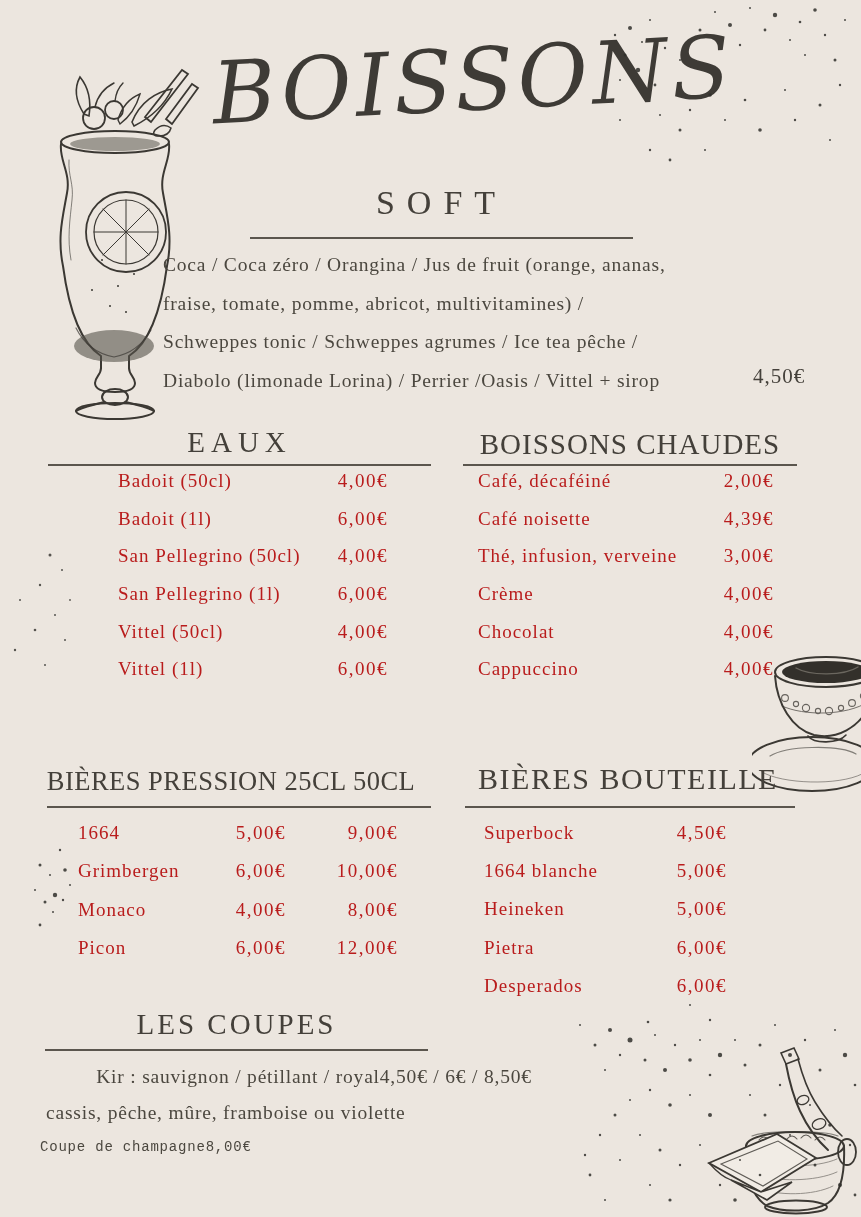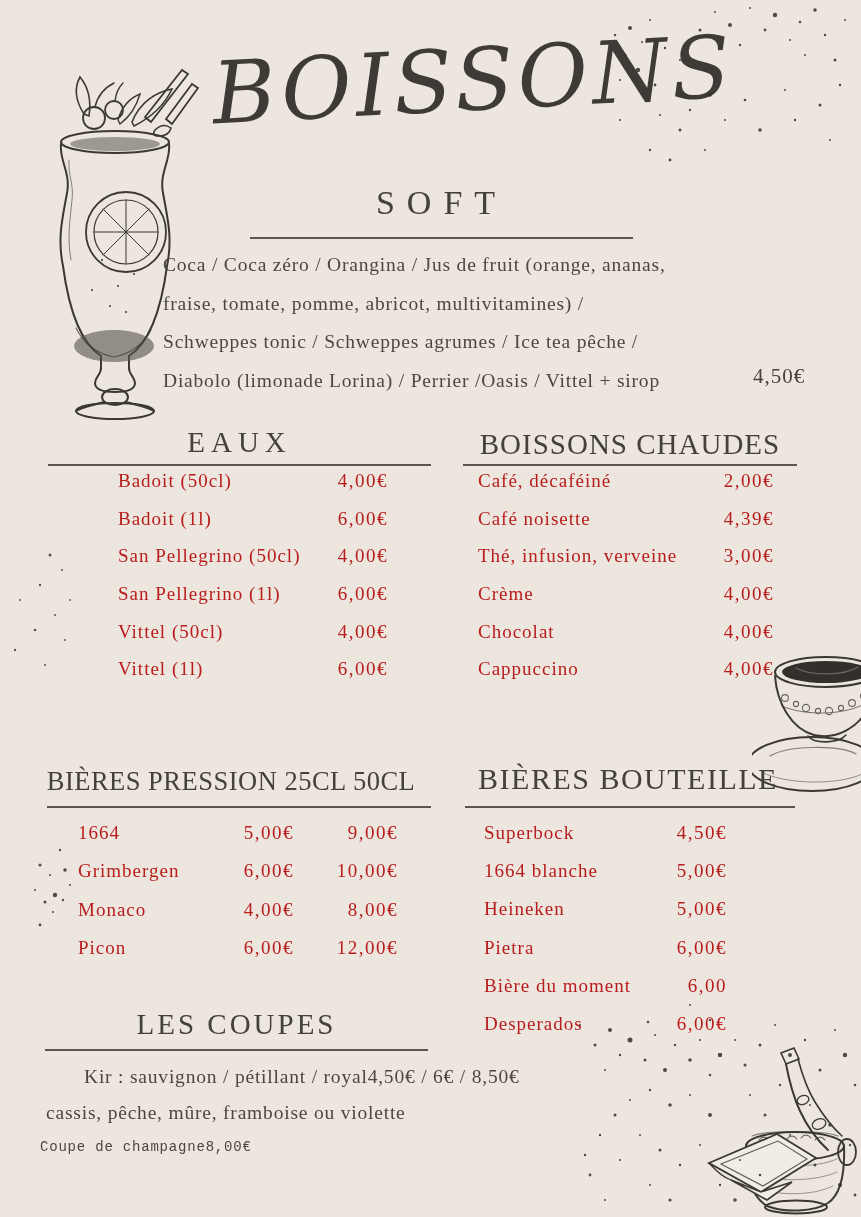--- a/index.html
+++ b/index.html
@@ -37,26 +37,26 @@
   }
   .soft-price { position:absolute; left:753px; top:364px; font-size:21px; letter-spacing:1px; color:#45413b; }
   
   .menu-col { position:absolute; font-size:19px; letter-spacing:1px; color:#b91c1c; }
   .col-eaux      { left:118px; top:470px; width:270px; }
   .col-chaudes   { left:478px; top:470px; width:296px; }
   .col-pression  { left:78px;  top:822px; width:320px; }
   .col-bouteille { left:484px; top:822px; width:243px; }
   .row  { display:flex; justify-content:space-between; align-items:flex-start; height:37.7px; }
   .row .price { letter-spacing:1.5px; }
-  .prow { display:grid; grid-template-columns:1fr 88px 104px; height:38.3px; }
+  .prow { display:grid; grid-template-columns:1fr 88px 104px; height:38.3px;gap:8px; }
   .prow .p { text-align:right; letter-spacing:1.5px; }
   .brow { height:38.2px; }
   
   .kir-line { position:absolute; left:40px; top:1066px; width:548px; display:flex;
-              justify-content:flex-start; font-size:19.5px; letter-spacing:0.8px; color:#4b473f;margin-left:44px; }
+              justify-content:center; font-size:19.5px; letter-spacing:0.8px; color:#4b473f; }
   .flavor-line { position:absolute; left:46px; top:1102px; font-size:19.5px; letter-spacing:0.8px; color:#4b473f; }
   .champ-line { position:absolute; left:40px; top:1139px; display:flex; 
                 font-size:14px; letter-spacing:0.8px; color:#4b473f;font-family:Liberation Mono, monospace; }
   
   .ill { position:absolute; }
   .ill-cocktail  { left:22px;  top:60px; }
   .ill-coffee    { left:752px; top:640px; }
   .ill-champagne { left:695px; top:1040px; }
   .spl { position:absolute; }
   svg { display:block; }
@@ -241,24 +241,20 @@
         <span>1664 blanche</span>
         <span class="price">5,00€</span>
       </div>
     <div class="row brow">
         <span>Heineken</span>
         <span class="price">5,00€</span>
       </div>
     <div class="row brow">
         <span>Pietra</span>
         <span class="price">6,00€</span>
-      </div>
-    <div class="row brow">
-        <span>Bière du moment</span>
-        <span class="price">6,00</span>
       </div>
     <div class="row brow">
         <span>Desperados</span>
         <span class="price">6,00€</span>
       </div>
   </div>
 
   <div class="sec-head h-coupes">LES COUPES</div>
   <div class="rule r-coupes"></div>
   <div class="kir-line">

